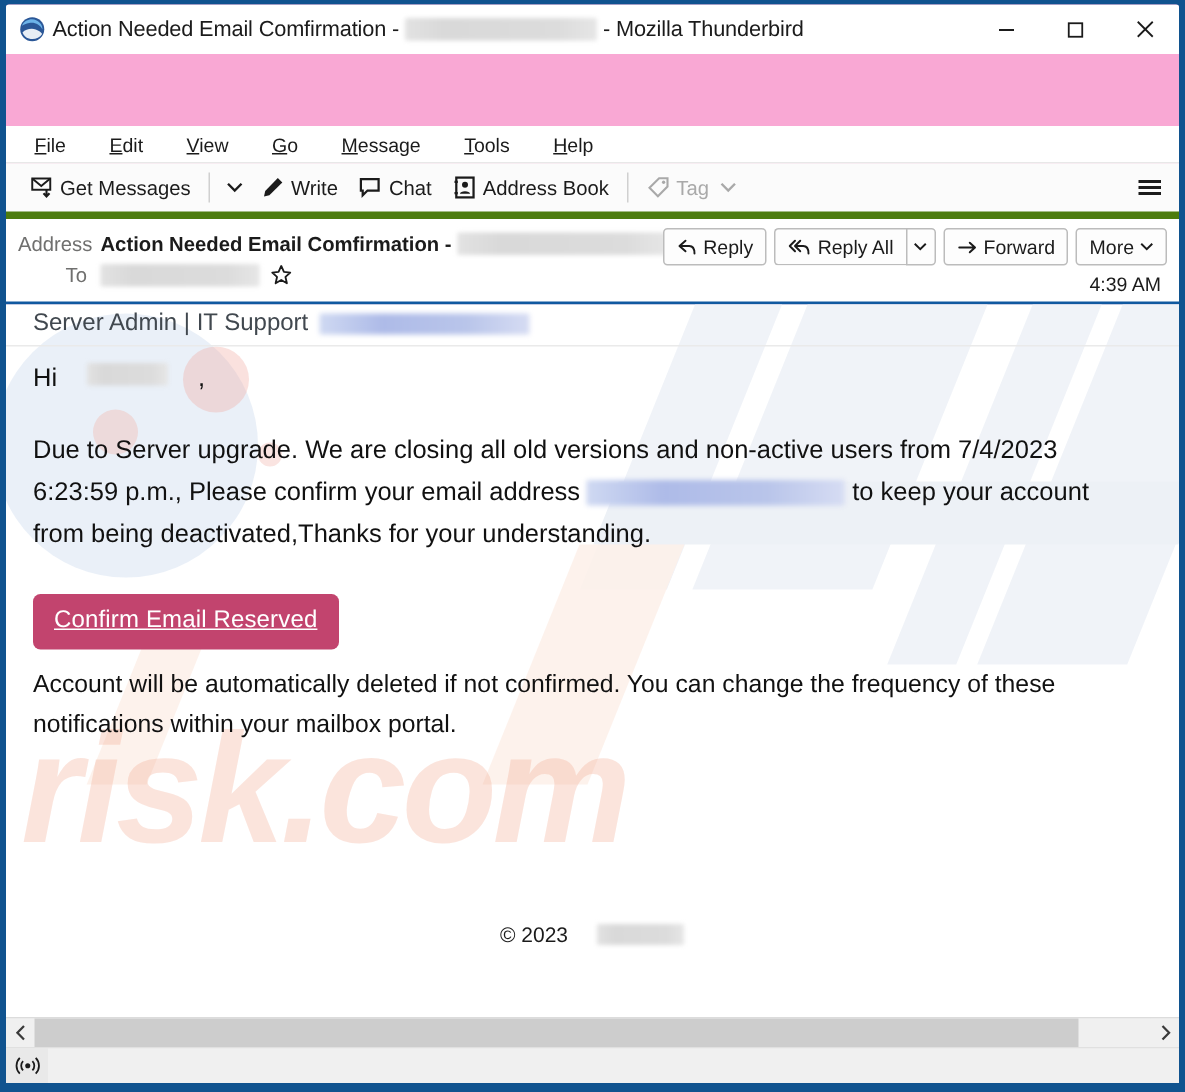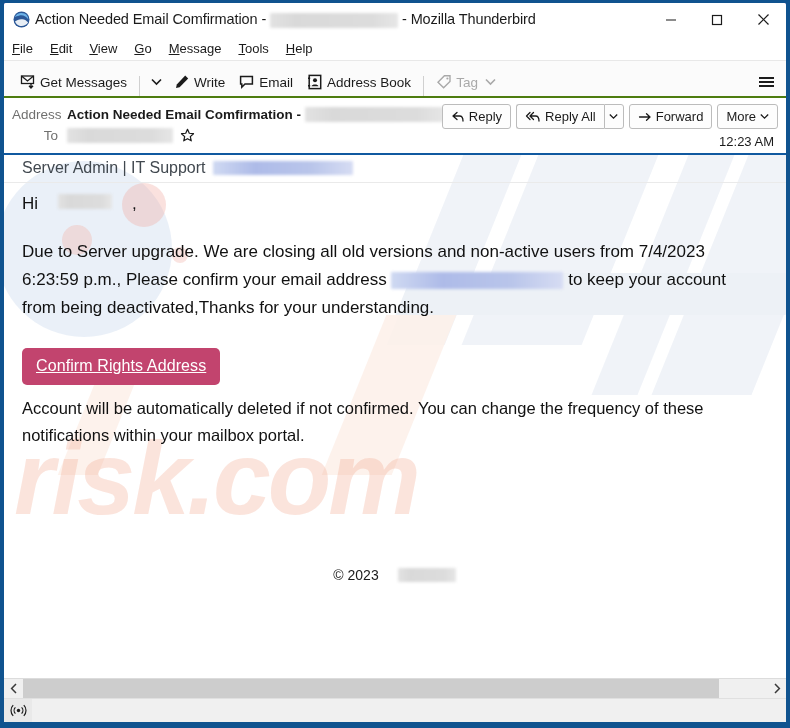--- a/index.html
+++ b/index.html
@@ -81,41 +81,42 @@
     cursor: default;
   }
   .win-btn svg { display: block; }
 
   
   .menubar {
     height: 25px;
     background: #ffffff;
     display: flex;
     align-items: center;
-    padding-left: 0;
-    gap: 1px;
+    padding-left: 11px;
+    gap: 13px;
     flex: 0 0 auto;
     border-bottom: 1px solid #e8e8e8;
+    margin-top: 48px;
   }
   .menu-item {
     font-size: 13px;
     color: #1b1b1b;
     padding: 2px 8px;
     white-space: nowrap;
     cursor: default;
   }
   .menu-item u { text-decoration: underline; }
 
   
   .toolbar {
     height: 37px;
     background: #fbfbfb;
-    border-bottom: 2px solid #4d7c0f;
-    display: flex;
-    align-items: flex-end;
+    border-bottom: 5px solid #4d7c0f;
+    display: flex;
+    align-items: center;
     padding: 0 6px 0 9px;
     flex: 0 0 auto;
     gap: 0px;
   }
   .tool-btn {
     display: flex;
     align-items: center;
     gap: 4px;
     height: 28px;
     padding: 0 7px;
@@ -480,21 +481,21 @@
       <div class="tool-btn">
         <svg width="16" height="16" viewBox="0 0 16 16">
           <path d="M11.2 1.6 L14.2 4.6 L5.6 13.2 L2 14 L2.8 10.4 Z" fill="#1b1b1b"></path>
         </svg>
         <span>Write</span>
       </div>
       <div class="tool-btn">
         <svg width="16" height="16" viewBox="0 0 16 16">
           <path d="M1.6 2.4 H13.4 V10 H6 L2.8 13.2 V10 H1.6 Z" fill="none" stroke="#1b1b1b" stroke-width="1.5"></path>
         </svg>
-        <span>Email</span>
+        <span>Chat</span>
       </div>
       <div class="tool-btn">
         <svg width="16" height="16" viewBox="0 0 16 16">
           <rect x="2.2" y="1.4" width="11.5" height="13.2" fill="none" stroke="#1b1b1b" stroke-width="1.5"></rect>
           <circle cx="8" cy="6.2" r="2" fill="#1b1b1b"></circle>
           <path d="M4.6 12.2 C4.6 9.9 11.4 9.9 11.4 12.2 Z" fill="#1b1b1b"></path>
           <line x1="1" y1="4.3" x2="3.2" y2="4.3" stroke="#1b1b1b" stroke-width="1.5"></line>
           <line x1="1" y1="11.7" x2="3.2" y2="11.7" stroke="#1b1b1b" stroke-width="1.5"></line>
         </svg>
         <span>Address Book</span>
@@ -565,21 +566,21 @@
             </svg>
           <span>Forward</span>
         </div>
         <div class="act-btn">
           <span>More</span>
           <svg width="9" height="7" viewBox="0 0 11 8">
               <path d="M1 1.5 L5.5 6 L10 1.5" fill="none" stroke="#1b1b1b" stroke-width="1.6"></path>
             </svg>
         </div>
       </div>
-      <div class="msg-time">12:23 AM</div>
+      <div class="msg-time">4:39 AM</div>
     </div>
 
     <div class="msg-body">
 
       <div class="wm wm-circle-blue"></div>
       <div class="wm wm-dot-pink1"></div>
       <div class="wm wm-dot-pink2"></div>
       <div class="wm wm-dot-pink3"></div>
       <div class="wm wm-slash wm-s1"></div>
       <div class="wm wm-slash wm-s2"></div>
@@ -598,21 +599,21 @@
 
         <div class="body-pad">
           <div class="greet">
             <span>Hi</span>
             <span class="redact redact-grey" style="width:54px;height:15px;"></span>
             <span>,</span>
           </div>
 
           <div class="para"><span>Due to Server upgrade. We are closing all old versions and non-active users from 7/4/2023 6:23:59 p.m., Please confirm your email address </span><span class="redact redact-blue" style="width:172px;height:17px;"></span><span> to keep your account from being deactivated,Thanks for your understanding.</span></div>
 
-          <div class="cta">Confirm Rights Address</div>
+          <div class="cta">Confirm Email Reserved</div>
 
           <div class="para2">Account will be  automatically deleted if not confirmed. You can change the frequency of these notifications within your mailbox portal.</div>
 
           <div class="footer-note">
             <span>© 2023</span>
             <span class="redact redact-grey" style="width:58px;height:14px;margin:0 1px;"></span>
           </div>
         </div>
       </div>
     </div>

